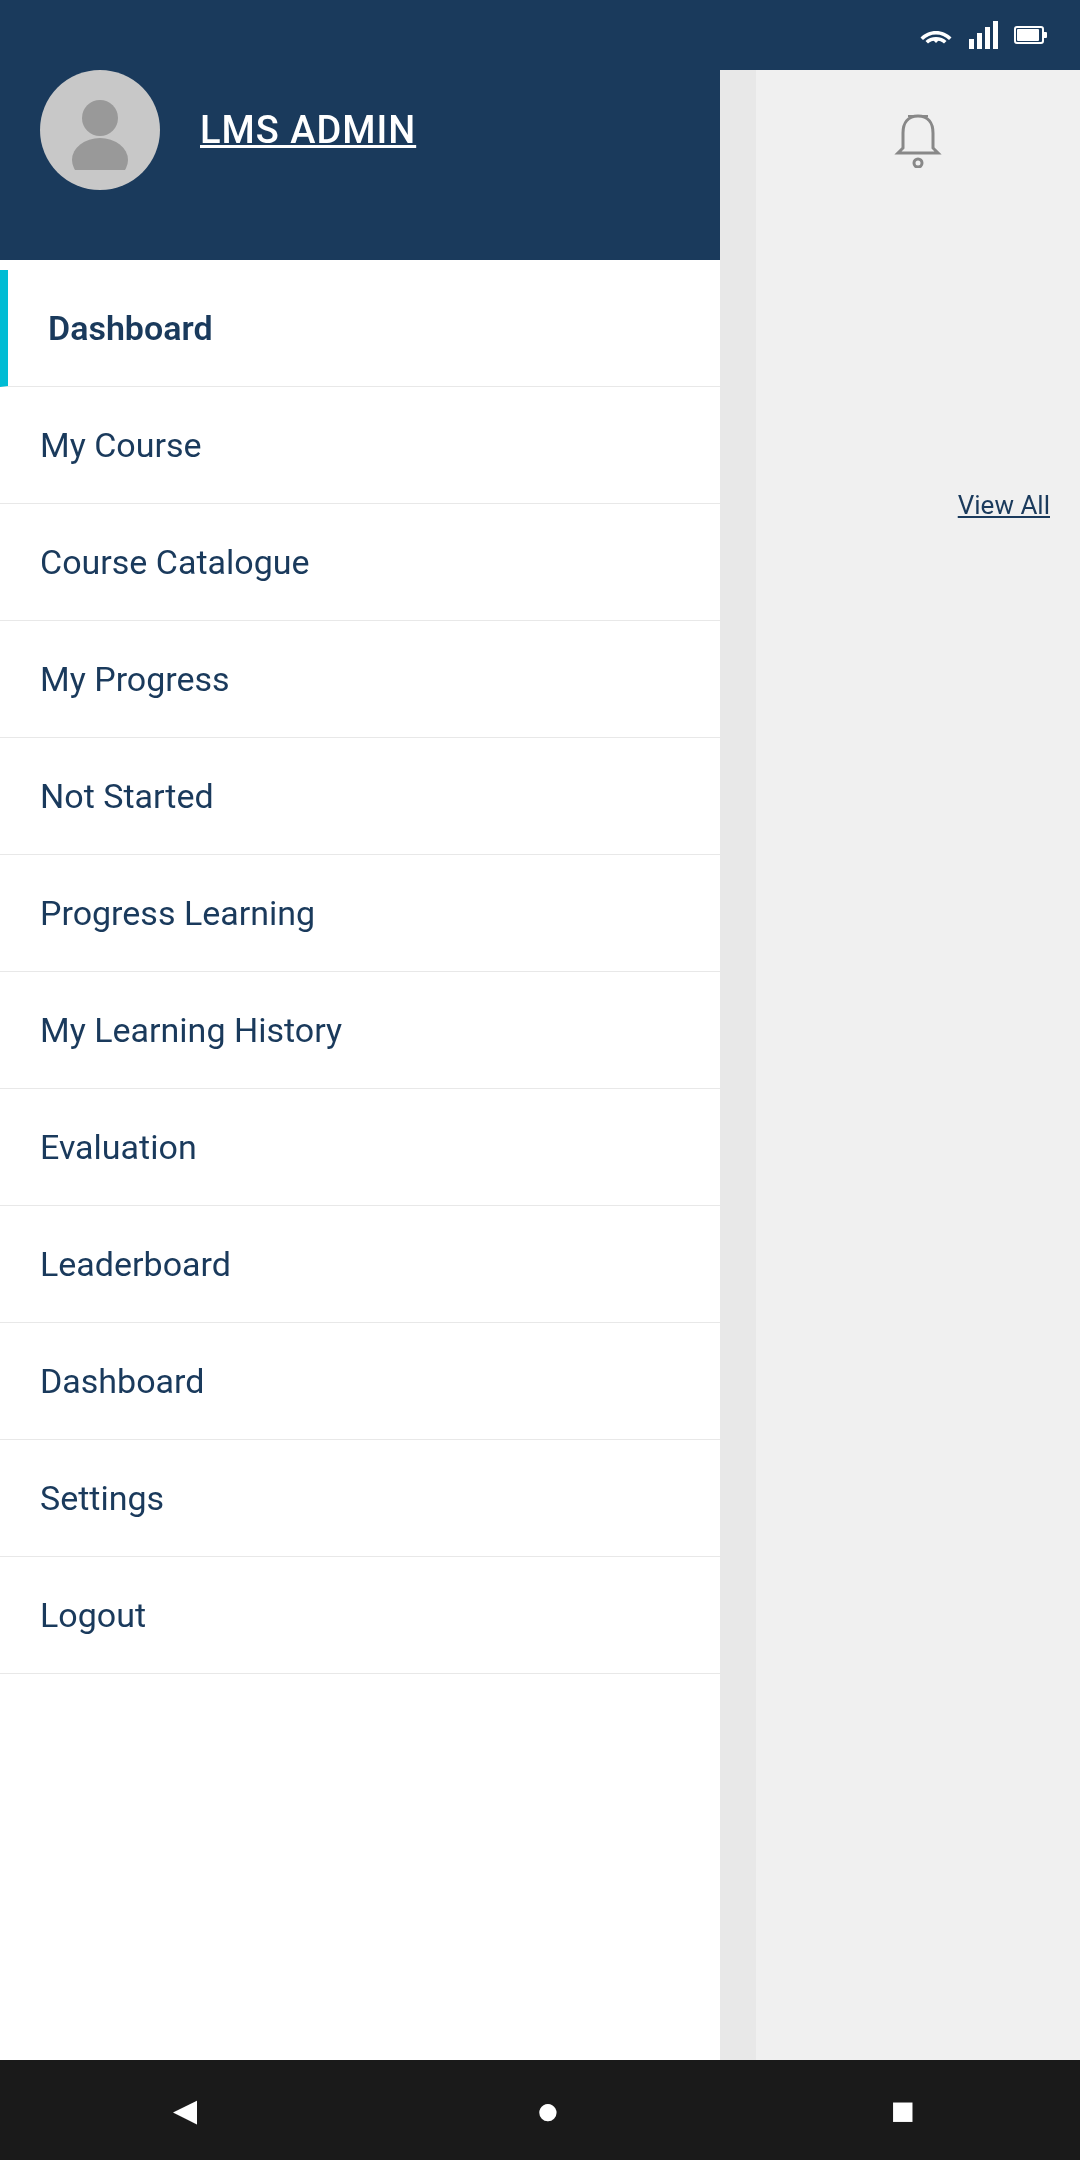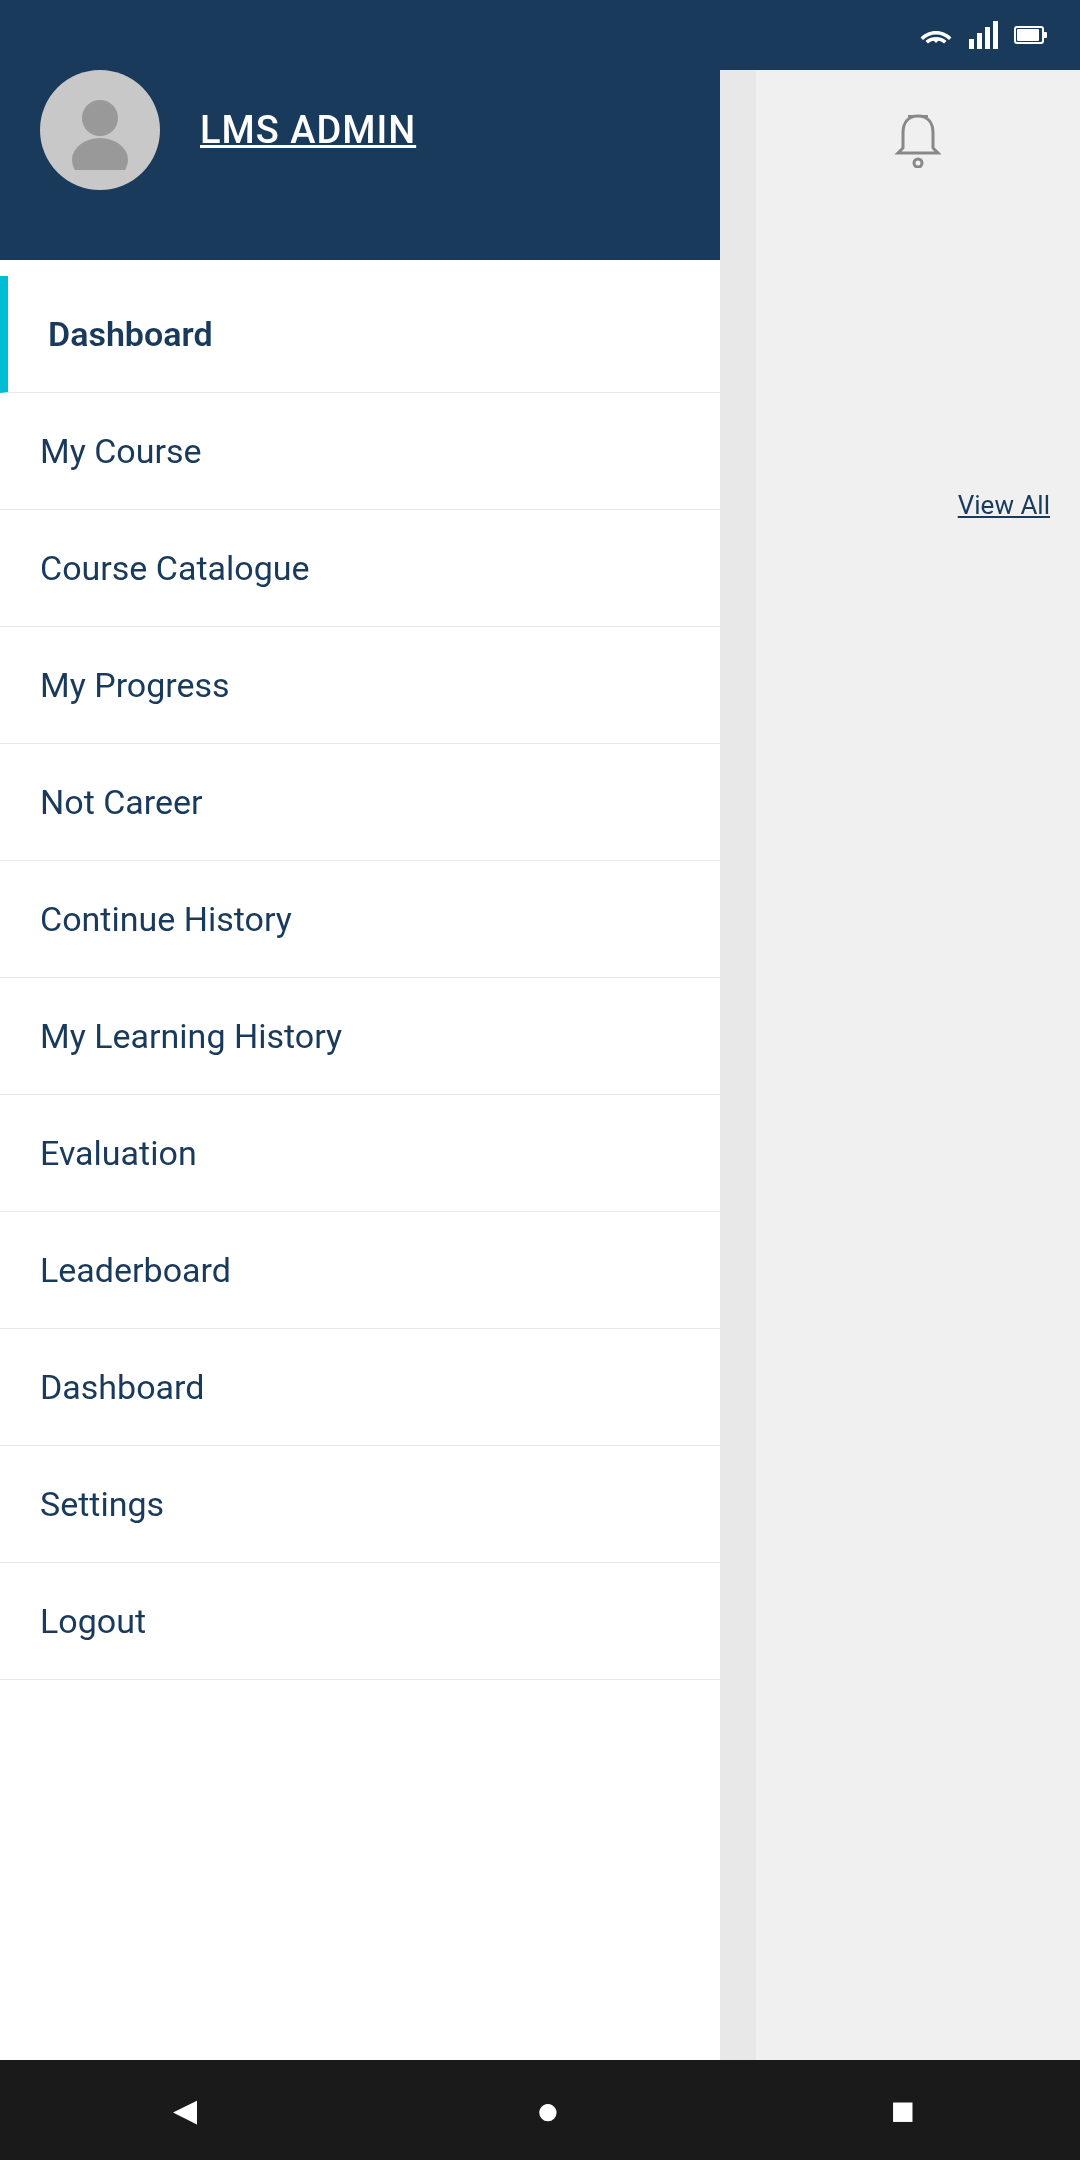--- a/index.html
+++ b/index.html
@@ -132,21 +132,21 @@
       font-size: 38px;
       font-weight: 500;
       text-decoration: underline;
       letter-spacing: 1px;
     }
 
     
     .nav-items {
       flex: 1;
       background: white;
-      padding-top: 16px;
+      padding-top: 10px;
     }
 
     .nav-item {
       display: flex;
       align-items: center;
       padding: 38px 40px;
       border-bottom: 1px solid #e8e8e8;
       cursor: pointer;
       position: relative;
     }
@@ -258,25 +258,25 @@
 
     <div class="nav-item">
       <span class="nav-label">Course Catalogue</span>
     </div>
 
     <div class="nav-item">
       <span class="nav-label">My Progress</span>
     </div>
 
     <div class="nav-item">
-      <span class="nav-label">Not Career</span>
-    </div>
-
-    <div class="nav-item">
-      <span class="nav-label">Continue History</span>
+      <span class="nav-label">Not Started</span>
+    </div>
+
+    <div class="nav-item">
+      <span class="nav-label">Progress Learning</span>
     </div>
 
     <div class="nav-item">
       <span class="nav-label">My Learning History</span>
     </div>
 
     <div class="nav-item">
       <span class="nav-label">Evaluation</span>
     </div>
 

